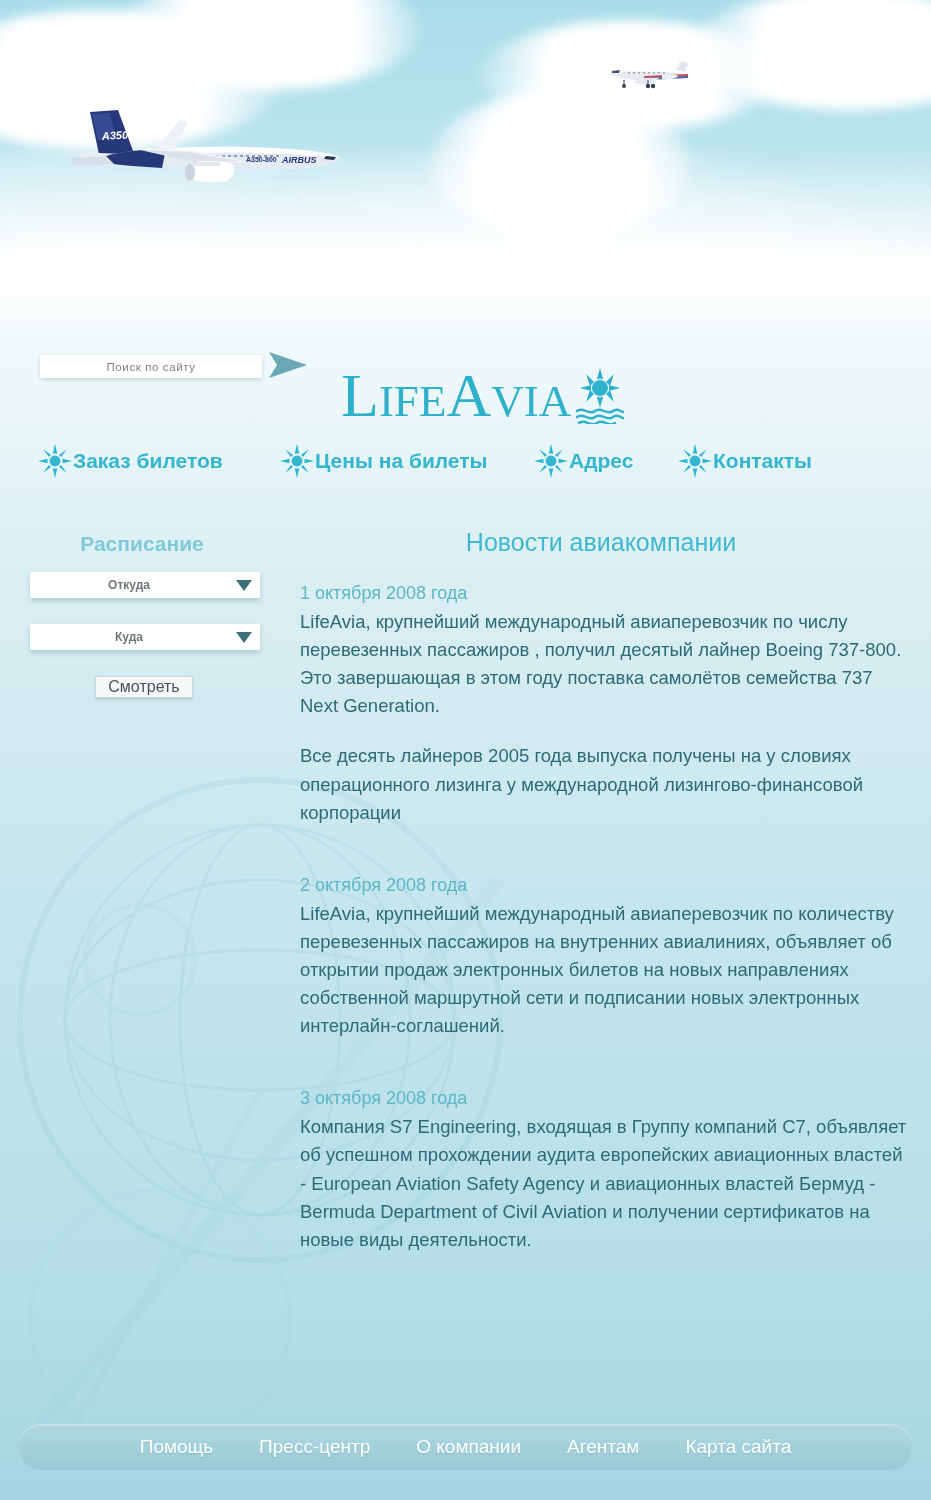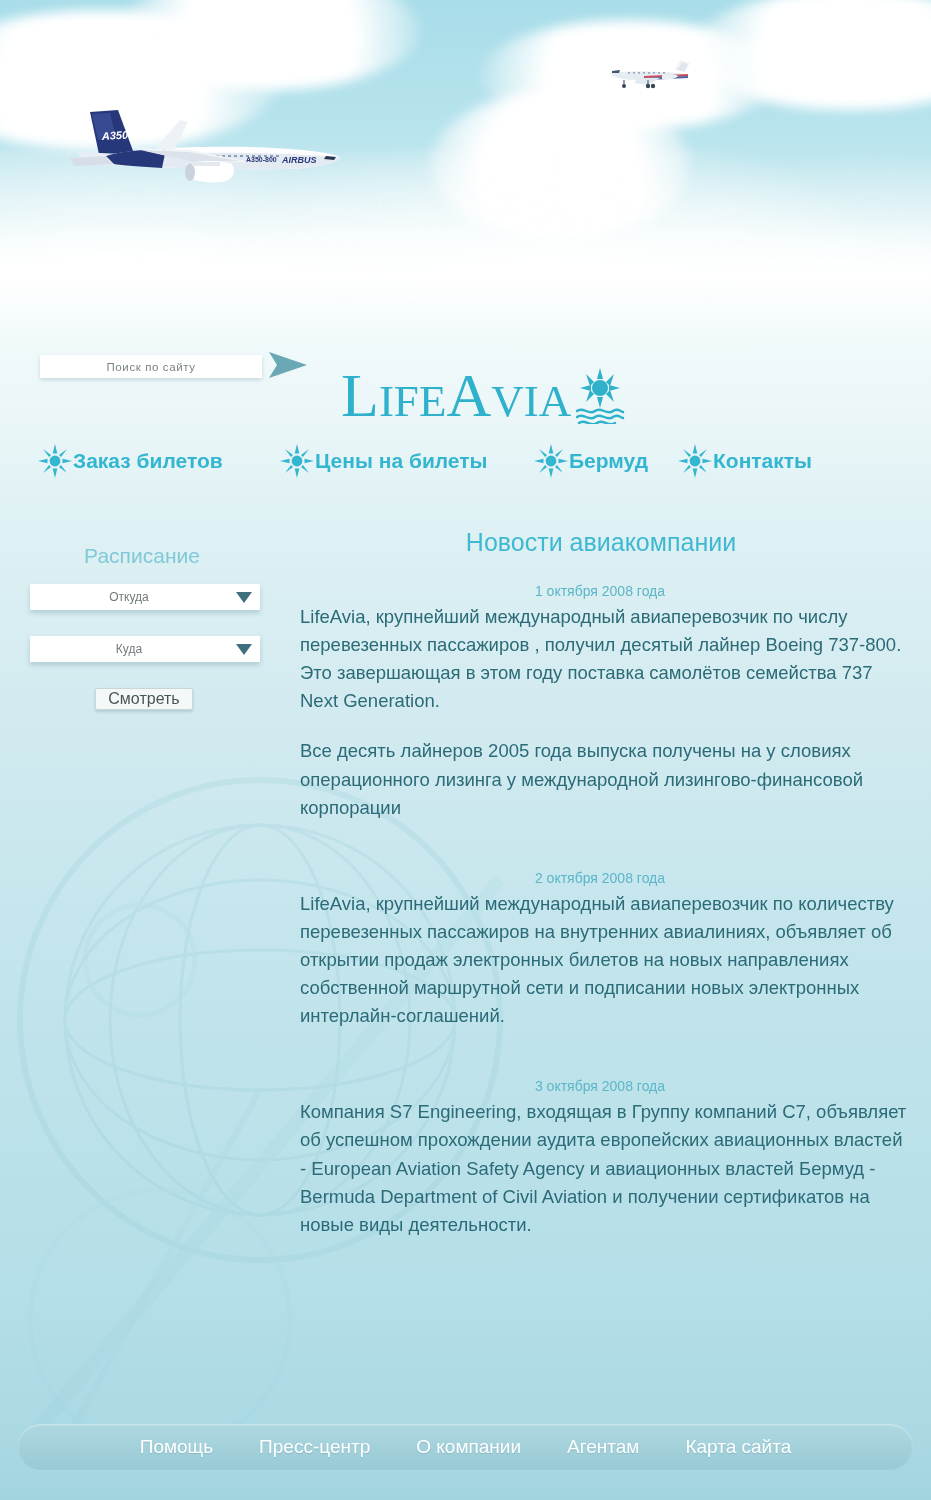--- a/index.html
+++ b/index.html
@@ -169,41 +169,42 @@
   
   .sidebar {
     position: absolute;
     left: 0; top: 528px;
     width: 290px;
   }
   .sidebar-title {
     text-align: center;
     font-size: 21px;
     color: #7fc9d9;
-    margin: 16px 0 16px 0;
-    font-weight: normal;
+    margin: 4px 0 16px 0;
+    font-weight: bold;
     padding-right: 6px;
   }
   .select-wrap {
     position: relative;
     width: 230px;
     height: 26px;
     margin: 0 auto 26px auto;
     background: #ffffff;
     box-shadow: 0 3px 5px rgba(60,110,125,.25);
     border-radius: 1px;
   }
   .select-wrap .sel-label {
     position: absolute;
     left: 0; right: 32px; top: 0;
     height: 26px;
     line-height: 26px;
     text-align: center;
     font-size: 12px;
     color: #70797b;
+    font-weight: bold;
   }
   .select-wrap .sel-arrow {
     position: absolute;
     right: 0; top: 0;
     width: 32px; height: 26px;
     display: flex; align-items: center; justify-content: center;
     cursor: pointer;
   }
   .tri-down {
     width: 0; height: 0;
@@ -238,22 +239,21 @@
   }
   .content-title {
     margin: 0 0 26px 0;
     font-weight: normal;
     font-size: 25px;
     color: #3fb8d2;
     text-align: center;
     padding-right: 8px;
   }
   .news-date {
-    text-align: center;
-    font-size: 14px;
+    font-size: 18px;
     color: #5bb6c7;
     margin: 0 0 4px 0;
     padding-right: 10px;
   }
   .news-para {
     margin: 0;
     font-size: 18.5px;
     line-height: 1.52;
     color: #2b6b78;
     white-space: pre-line;
@@ -484,21 +484,21 @@
               <path d="M17 34 L19.3 24.5 L14.7 24.5 Z"></path>
               <path d="M0 17 L9.5 19.3 L9.5 14.7 Z"></path>
               <path d="M34 17 L24.5 19.3 L24.5 14.7 Z"></path>
               <path d="M5 5 L13 11 L11 13 Z"></path>
               <path d="M29 29 L21 23 L23 21 Z"></path>
               <path d="M29 5 L21 11 L23 13 Z"></path>
               <path d="M5 29 L13 23 L11 21 Z"></path>
             </g>
           </svg>
         </span>
-        <span class="nav-label">Бермуд</span>
+        <span class="nav-label">Адрес</span>
       </div>
       <div class="nav-item">
         <span class="sun">
           <svg viewBox="0 0 34 34" xmlns="http://www.w3.org/2000/svg">
             <g fill="#34b6d0">
               <circle cx="17" cy="17" r="5.4"></circle>
               <path d="M17 0 L19.3 9.5 L14.7 9.5 Z"></path>
               <path d="M17 34 L19.3 24.5 L14.7 24.5 Z"></path>
               <path d="M0 17 L9.5 19.3 L9.5 14.7 Z"></path>
               <path d="M34 17 L24.5 19.3 L24.5 14.7 Z"></path>

